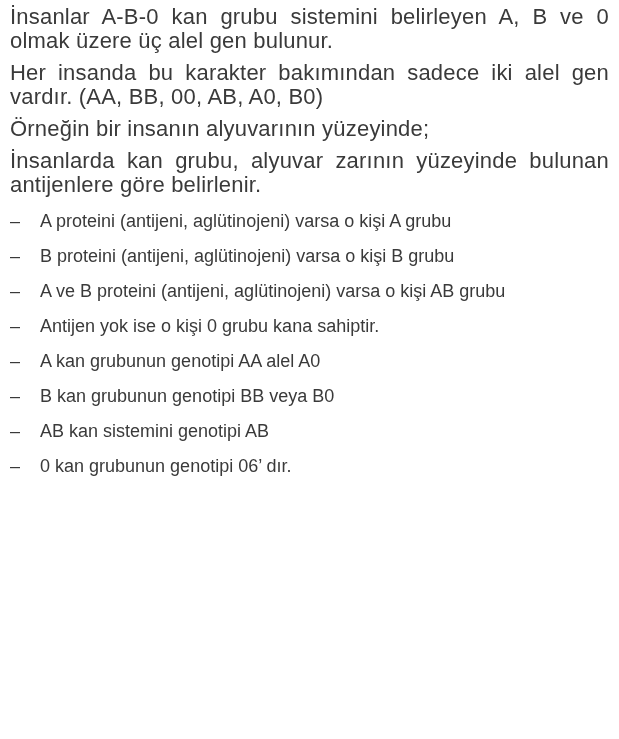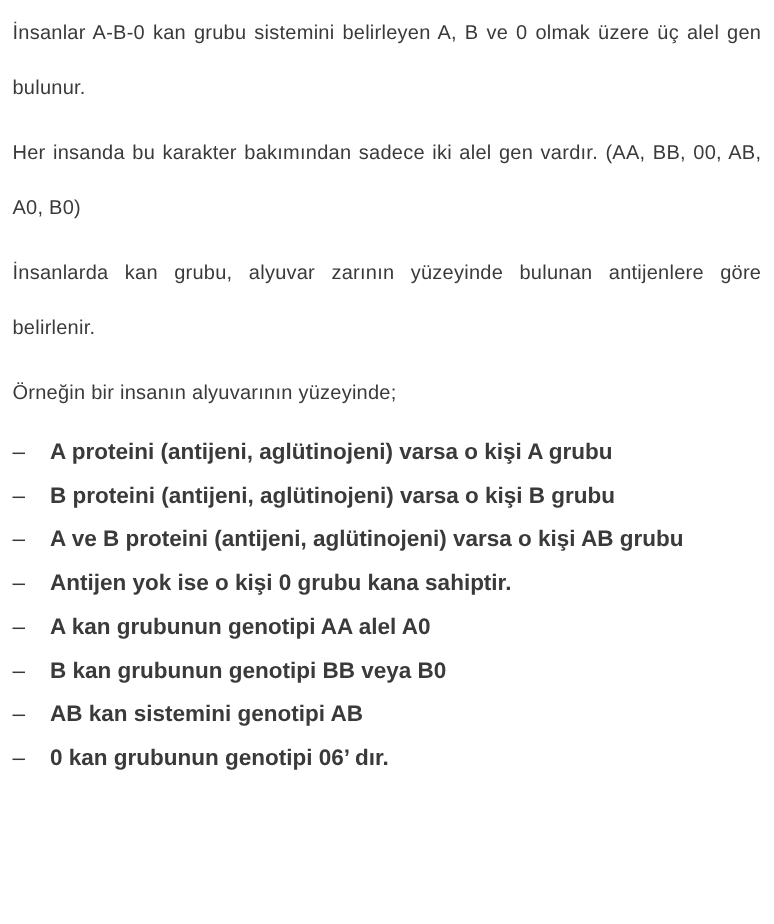--- a/index.html
+++ b/index.html
@@ -17,48 +17,47 @@
   }
   .page {
     box-sizing: border-box;
     width: 619px;
     height: 739px;
     padding: 5px 10px 0 10px;
     background: #ffffff;
   }
   .para {
     margin: 0 0 8px 0;
-    font-size: 16px;
-    line-height: 44px;
+    font-size: 22px;
+    line-height: 24px;
     text-align: justify;
     letter-spacing: 0.2px;
   }
   .bullet {
     display: flex;
     margin: 0 0 3px 0;
     font-size: 18px;
     line-height: 32px;
   }
   .bullet .dash {
     flex: 0 0 30px;
   }
   .bullet .bullet-text {
     flex: 1 1 auto;
-    font-weight: bold;
   }
 </style>
 </head>
 <body>
 
 <main class="page">
   <div id="blocks">
       <p class="para">İnsanlar A-B-0 kan grubu sistemini belirleyen A, B ve 0 olmak üzere üç alel gen bulunur.</p>
       <p class="para">Her insanda bu karakter bakımından sadece iki alel gen vardır. (AA, BB, 00, AB, A0, B0)</p>
+      <p class="para">Örneğin bir insanın alyuvarının yüzeyinde;</p>
       <p class="para">İnsanlarda kan grubu, alyuvar zarının yüzeyinde bulunan antijenlere göre belirlenir.</p>
-      <p class="para">Örneğin bir insanın alyuvarının yüzeyinde;</p>
       <div class="bullet">
         <span class="dash">–</span>
         <span class="bullet-text">A proteini (antijeni, aglütinojeni) varsa o kişi A grubu</span>
       </div>
       <div class="bullet">
         <span class="dash">–</span>
         <span class="bullet-text">B proteini (antijeni, aglütinojeni) varsa o kişi B grubu</span>
       </div>
       <div class="bullet">
         <span class="dash">–</span>

